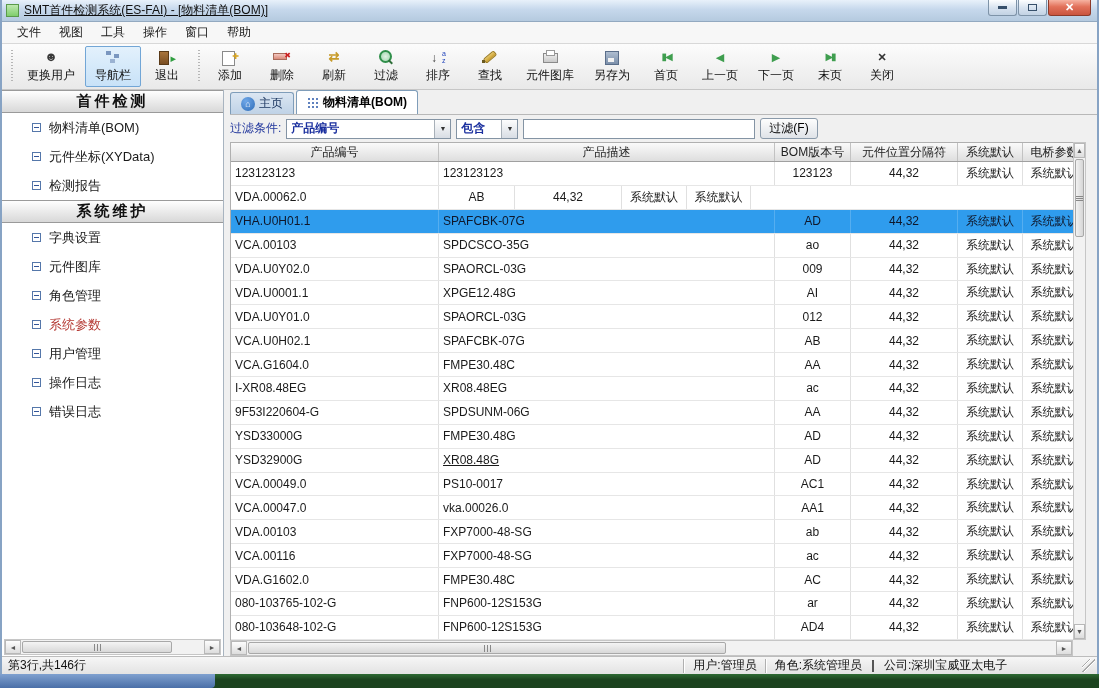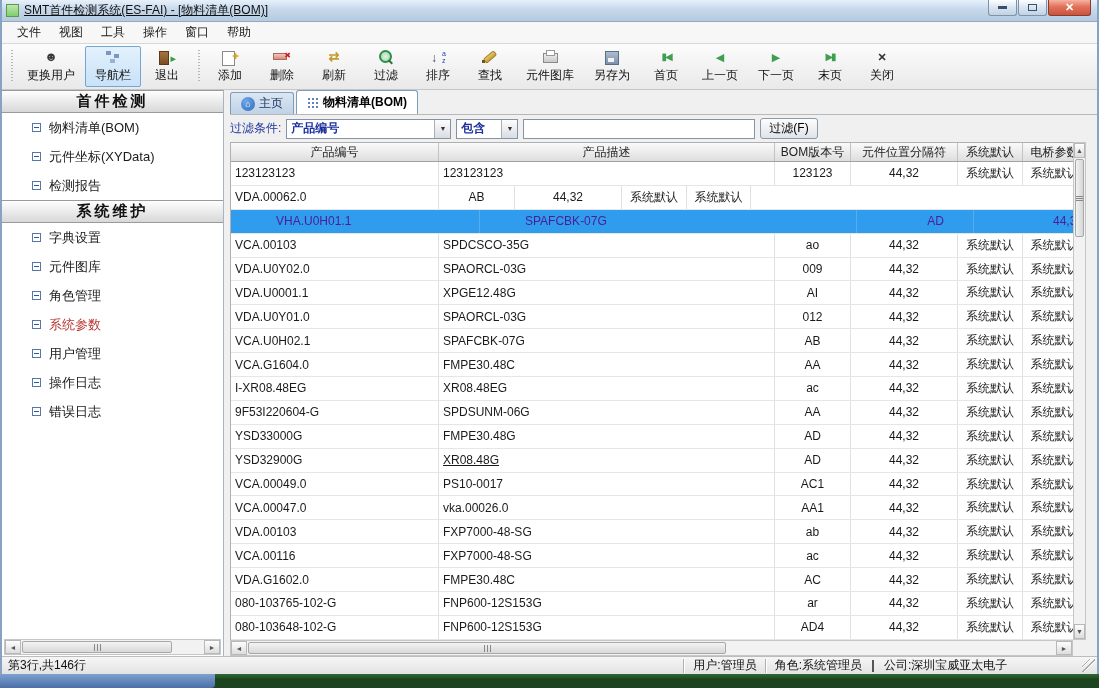--- a/index.html
+++ b/index.html
@@ -95,21 +95,21 @@
   
   .table-wrap { flex:1; display:flex; min-height:0; }
   .grid { width:843px; flex:0 0 843px; display:flex; flex-direction:column; border-left:1px solid #b0b0b0; background:#fff; overflow:hidden; }
   .grid-header { height:20px; flex:0 0 20px; display:flex; background:linear-gradient(#fafafa,#dedede); border-top:1px solid #b0b0b0; border-bottom:1px solid #a0a0a0; }
   .gh-cell { display:flex; align-items:center; justify-content:center; font-size:12px; color:#222; border-right:1px solid #c2c2c2; overflow:hidden; white-space:nowrap; }
   .grid-body { flex:1; display:flex; flex-direction:column; overflow:hidden; }
   .grow { height:23.9px; flex:0 0 23.9px; display:flex; border-bottom:1px solid #e6e6e6; background:#fff; }
   .gcell { display:flex; align-items:center; border-right:1px solid #e0e0e0; font-size:12px; overflow:hidden; white-space:nowrap; padding:0 4px; }
   .gcell.center { justify-content:center; }
   .grow.sel { background:#2f9ced; }
-  .grow.sel .gcell { color:#4c1d95; border-right-color:#55aef0;margin-left:41px; }
+  .grow.sel .gcell { color:#0f172a; border-right-color:#55aef0; }
 
   
   .vscroll { width:13px; flex:0 0 13px; background:#f2f2f2; border:1px solid #c6c6c6; display:flex; flex-direction:column; }
   .sbtn { height:15px; flex:0 0 15px; display:flex; align-items:center; justify-content:center; font-size:7px; color:#555; background:linear-gradient(#fdfdfd,#ddd); border:1px solid #b8b8b8; }
   .vthumb { height:78px; flex:0 0 78px; margin:1px; background:linear-gradient(90deg,#f2f2f2,#d6d6d6); border:1px solid #a8a8a8; border-radius:2px; display:flex; align-items:center; justify-content:center; }
   .vthumb .grip-h { width:7px; height:5px; background:repeating-linear-gradient(to bottom,#888 0 1px,transparent 1px 2px); }
   .vfill { flex:1; }
   .hscroll { height:16px; flex:0 0 16px; background:#f2f2f2; border:1px solid #c6c6c6; display:flex; align-items:stretch; }
   .hbtn { width:16px; flex:0 0 16px; display:flex; align-items:center; justify-content:center; font-size:7px; color:#555; background:linear-gradient(#fdfdfd,#ddd); border:1px solid #b8b8b8; }
   .hthumb { margin:1px; background:linear-gradient(#f4f4f4,#d8d8d8); border:1px solid #a8a8a8; border-radius:2px; display:flex; align-items:center; justify-content:center; }

